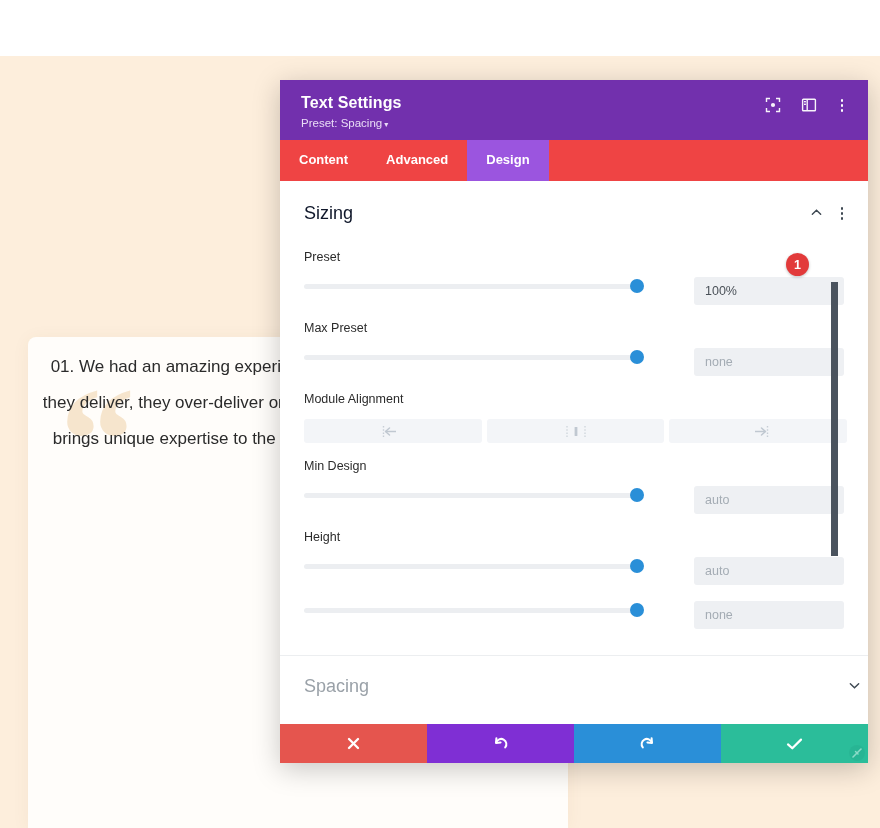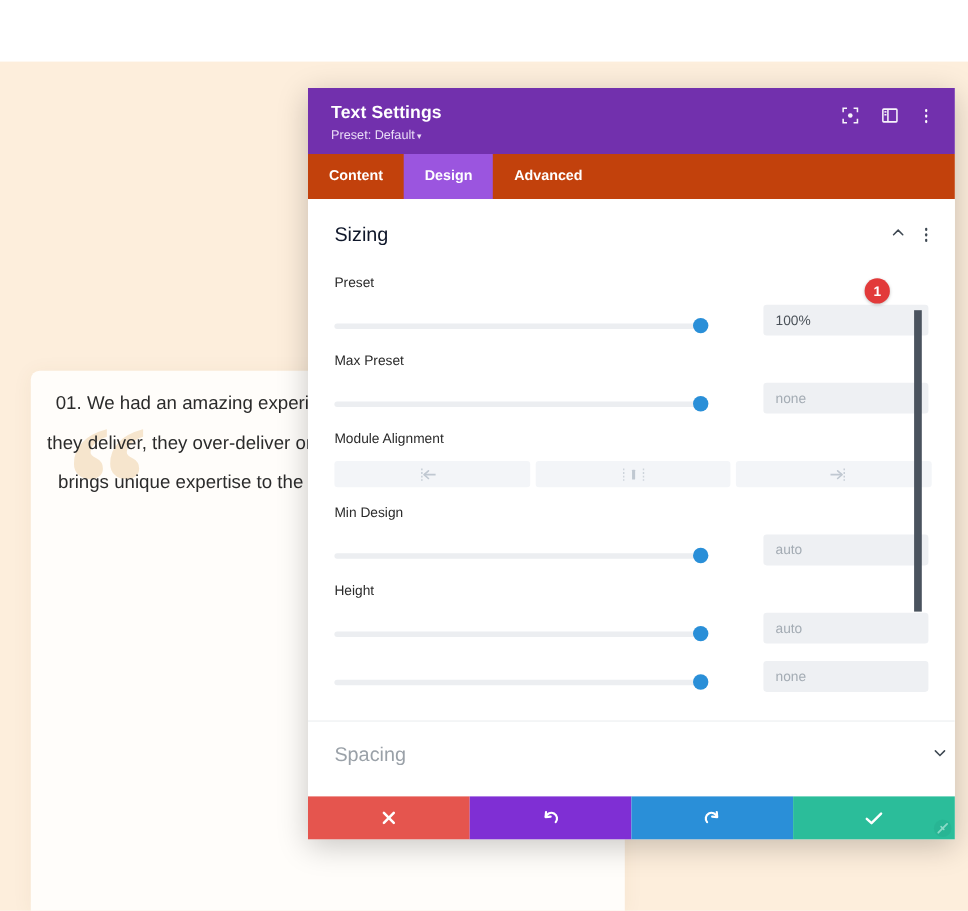--- a/index.html
+++ b/index.html
@@ -60,21 +60,21 @@
   }
   .modal-title { font-size: 16px; font-weight: 700; line-height: 20px; letter-spacing: 0.1px; }
   .modal-preset { font-size: 11.5px; margin-top: 4px; color: #e9dcf6; }
   .caret-small { font-size: 8px; margin-left: 2px; }
   .header-icons { display: flex; align-items: center; gap: 20px; padding-top: 4px; }
   .hdr-icon { width: 16px; height: 16px; opacity: .95; display: block; }
   .dots-v { display: flex; flex-direction: column; gap: 2.5px; align-items: center; padding: 2px 4px; }
   .dots-v span { width: 2.5px; height: 2.5px; background: #fff; border-radius: 50%; display: block; }
 
   .modal-tabs {
-    background: #c2410c; display: flex; flex: 0 0 auto;
+    background: #ef4444; display: flex; flex: 0 0 auto;
   }
   .tab {
     padding: 12px 19px 13px 19px;
     font-size: 13px; font-weight: 700; color: #ffffff;
     cursor: pointer; line-height: 16px;
   }
   .tab.active { background: #9b55df; }
 
   .modal-body {
     flex: 1 1 auto; background: #fff; overflow: hidden; position: relative;
@@ -85,21 +85,21 @@
     padding: 22px 21px 10px 24px;
   }
   .section-head.sizing .section-title { color: #0f172a; font-size: 18px; font-weight: 400; }
   .section-title { font-size: 18px; font-weight: 400; }
   .section-actions { display: flex; align-items: center; gap: 14px; }
   .chev { width: 13px; height: 13px; }
   .dots-v.dark span { background: #3e4852; }
 
   .field { padding: 0 21px 0 24px; margin-top: 16px; }
   .field-label { font-size: 12.5px; color: #2b2b2b; font-weight: 400; margin-bottom: 13px; }
-  .field-row { display: flex; align-items: flex-end; gap: 0; }
+  .field-row { display: flex; align-items: flex-start; gap: 0; }
 
   .slider { position: relative; width: 338px; height: 18px; display: flex; align-items: center; }
   .slider-track { width: 100%; height: 5px; background: #eceef1; border-radius: 3px; }
   .slider-thumb {
     position: absolute; right: -2px; top: 2px;
     width: 14px; height: 14px; border-radius: 50%; background: #2a8fd8;
   }
 
   .num-input {
     width: 150px; height: 28px; margin-left: 52px;
@@ -169,21 +169,21 @@
     </div>
   </div>
 </div>
 
 <div id="modal">
 
   <div class="modal-header">
     <div>
       <div class="modal-title">Text Settings</div>
       <div class="modal-preset">
-        <span>Preset: Default</span><span class="caret-small">▾</span>
+        <span>Preset: Spacing</span><span class="caret-small">▾</span>
       </div>
     </div>
     <div class="header-icons">
       <span>
         <svg class="hdr-icon" viewBox="0 0 16 16" fill="none" stroke="#ffffff" stroke-width="1.4">
           <path d="M1.5 5V1.5H5"></path>
             <path d="M11 1.5h3.5V5"></path>
             <path d="M14.5 11v3.5H11"></path>
             <path d="M5 14.5H1.5V11"></path>
           <circle cx="8" cy="8" r="2.1" fill="#ffffff" stroke="none"></circle>
@@ -200,22 +200,22 @@
       <span class="dots-v">
         <span></span>
           <span></span>
           <span></span>
       </span>
     </div>
   </div>
 
   <div class="modal-tabs">
     <div class="tab">Content</div>
+    <div class="tab">Advanced</div>
     <div class="tab active">Design</div>
-    <div class="tab">Advanced</div>
   </div>
 
   <div class="modal-body">
 
     <div class="section-head sizing">
       <div class="section-title">Sizing</div>
       <div class="section-actions">
         <span>
           <svg class="chev" viewBox="0 0 14 14" fill="none" stroke="#3e4852" stroke-width="1.5" stroke-linecap="round">
             <polyline points="2.5,9 7,4.5 11.5,9"></polyline>

